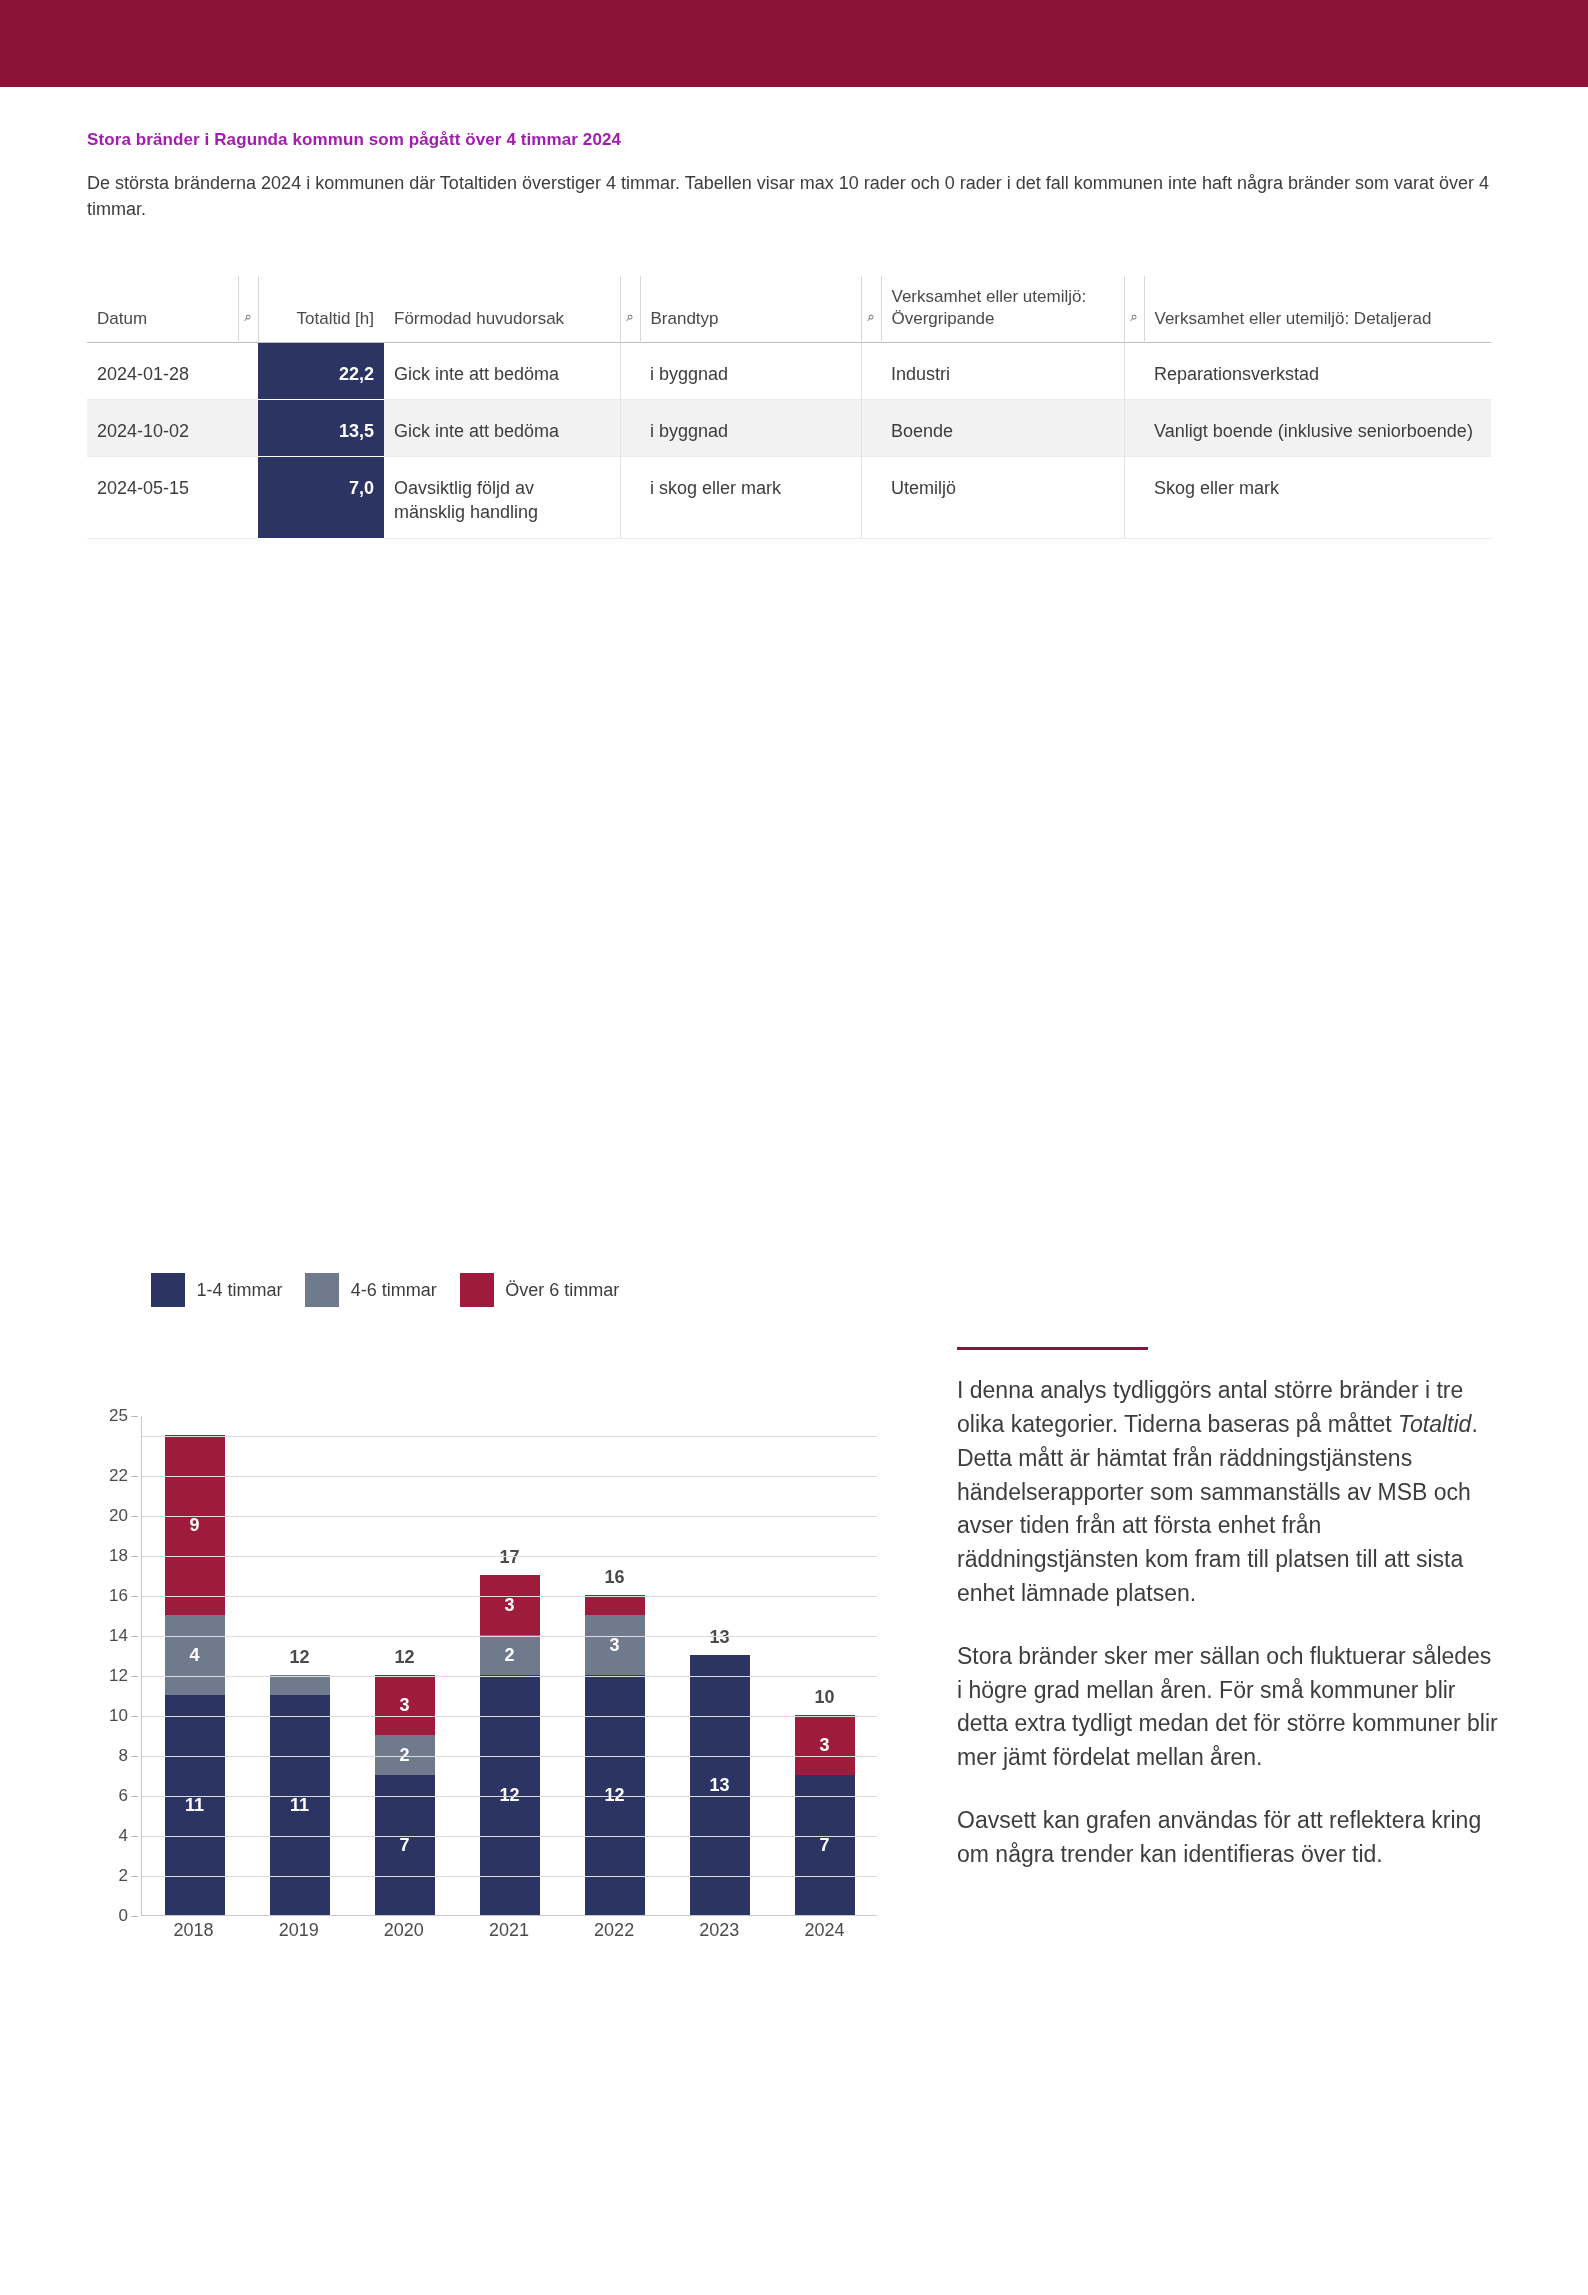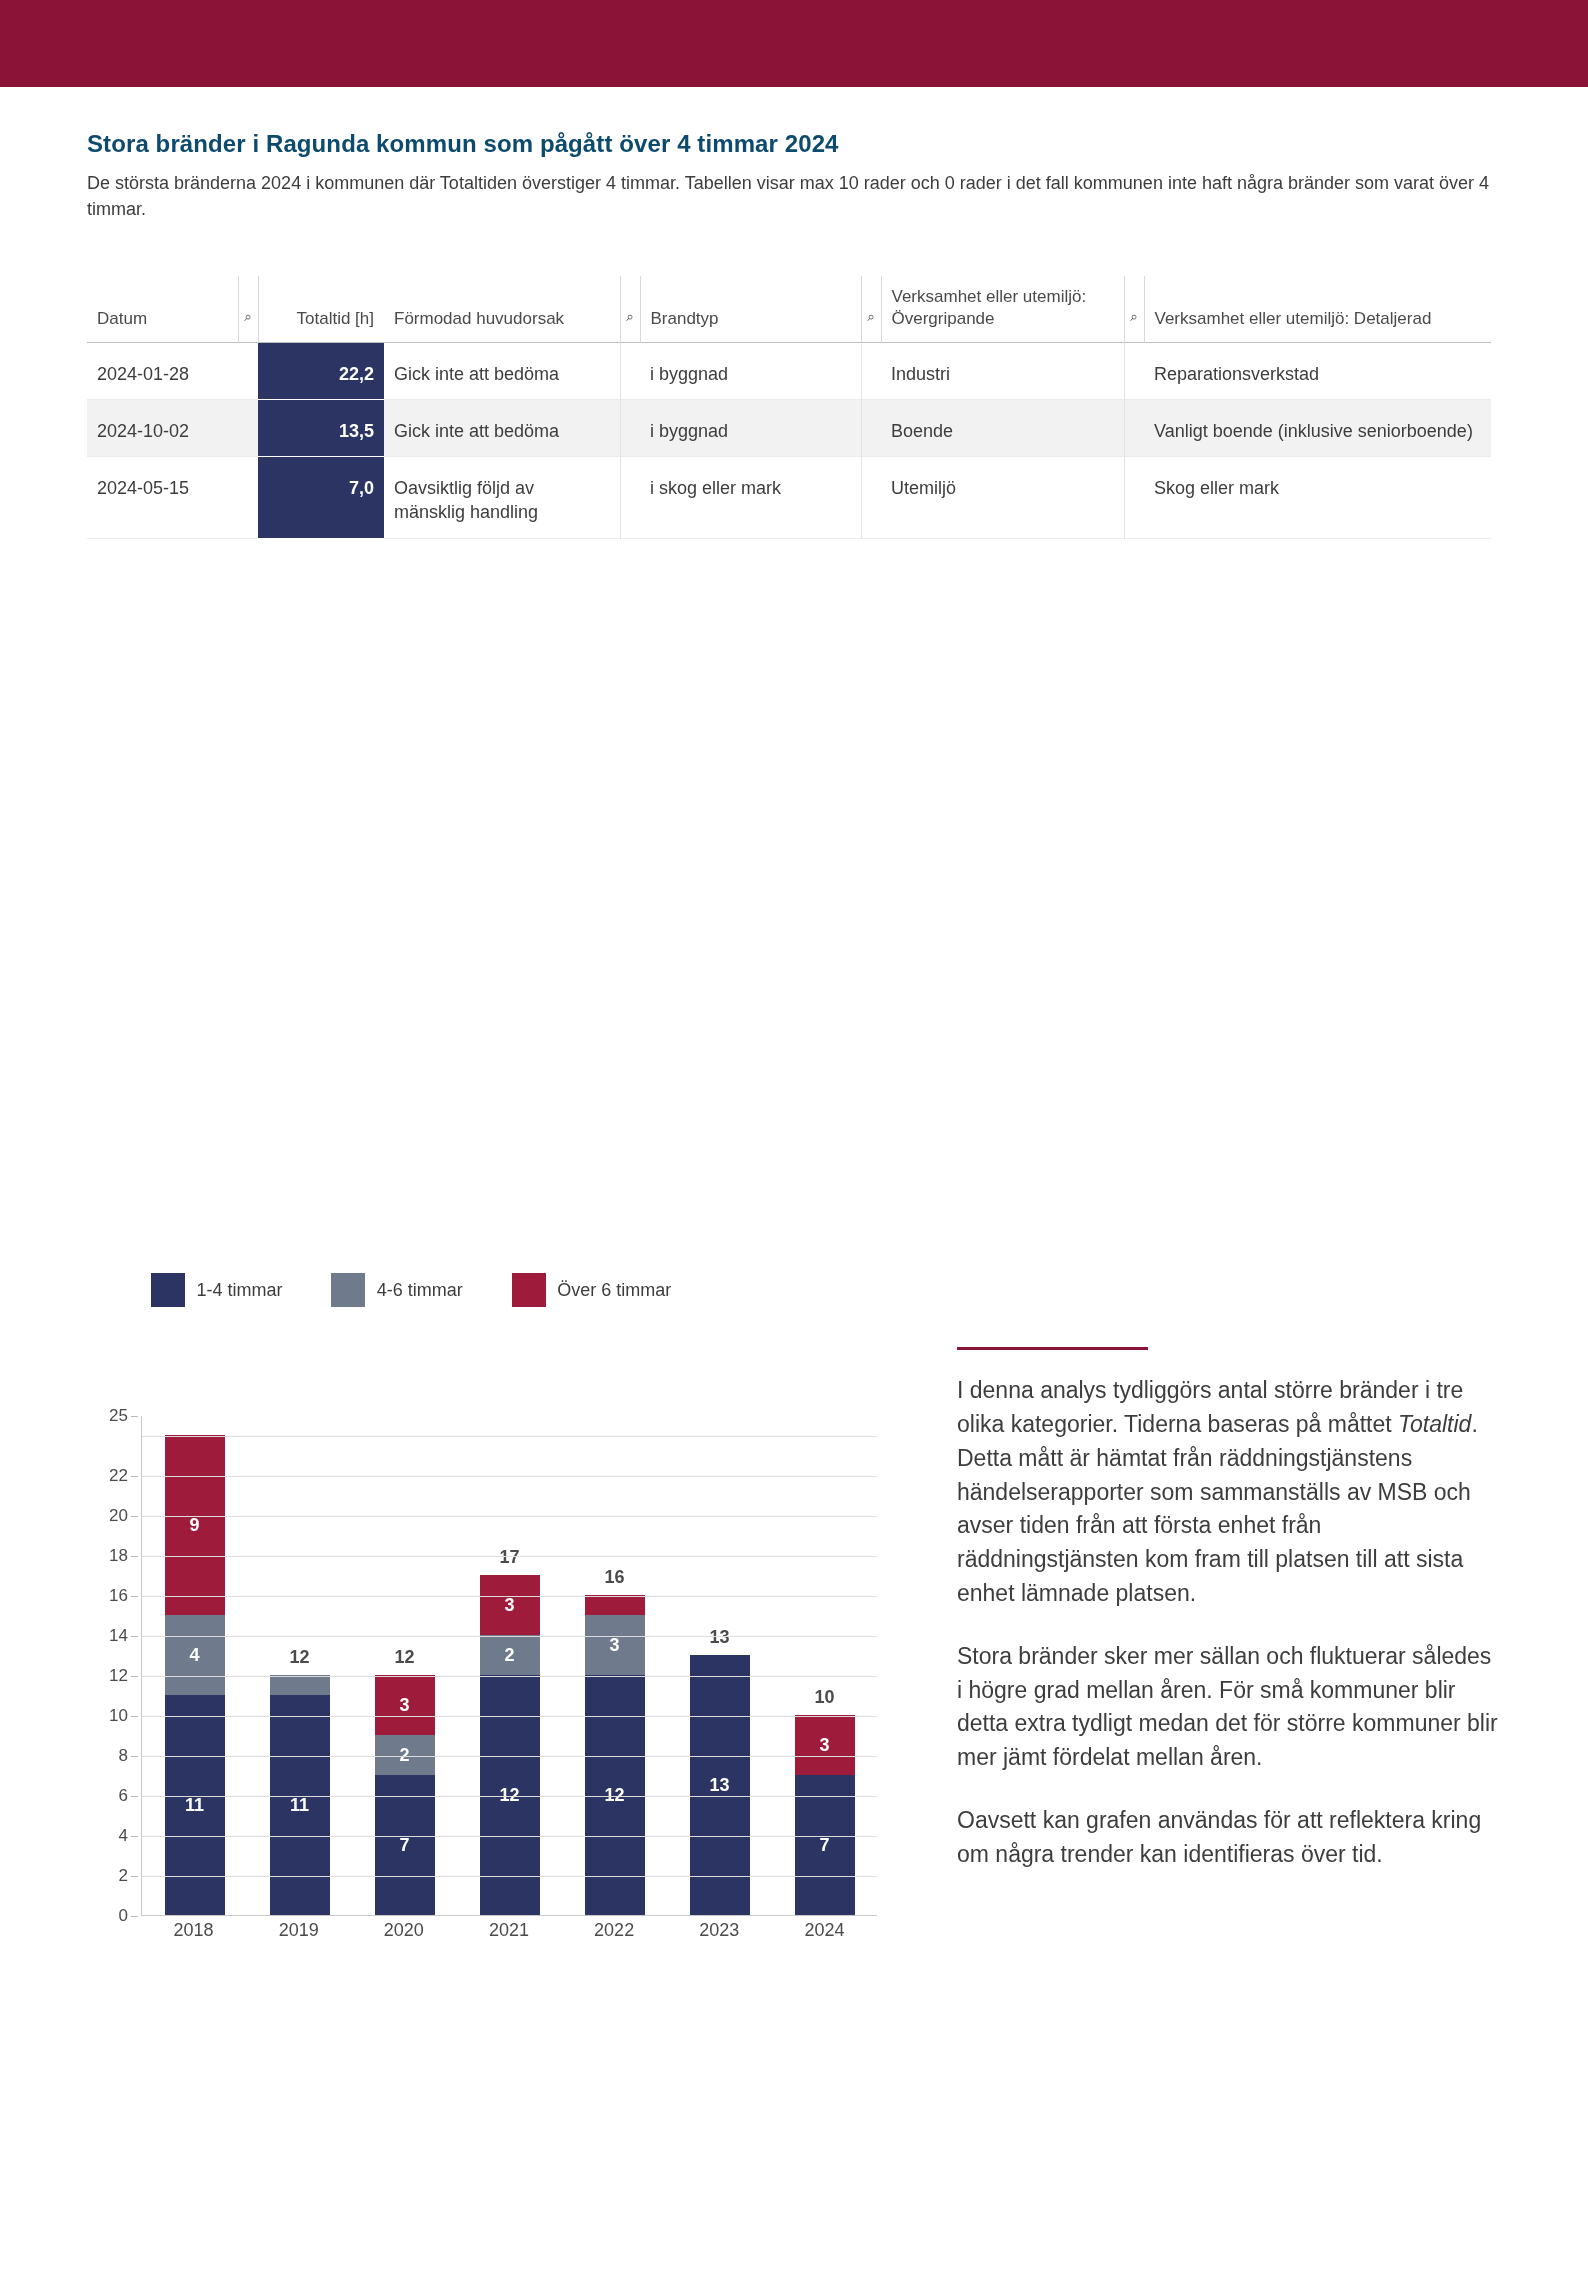--- a/index.html
+++ b/index.html
@@ -20,21 +20,21 @@
     position: absolute; left:0; top:0;
     width: 1588px; height: 87px;
     background: #8B1337;
   }
 
   
   .page { position:absolute; left:0; top:87px; width:1588px; }
 
   .doc-title {
     position:absolute; left:87px; top:43px;
-    font-size: 24px; font-weight: 700; color:#0c4a6e;
+    font-size: 17px; font-weight: 700; color:#a21caf;
     letter-spacing: 0.1px;
   }
   .doc-sub {
     position:absolute; left:87px; top:84px; width:1404px;
     font-size: 18px; line-height: 1.42; color:#3d3d3d;
   }
 
   
   .tbl-wrap { position:absolute; left:87px; top:189px; width:1404px; }
   table.firetable { border-collapse: collapse; width: 1404px; table-layout: fixed; }
@@ -87,21 +87,21 @@
     font-weight: 600;
     border-right: none;
     border-bottom: 1.4px solid #ffffff;
   }
   table.firetable tbody tr.alt { background: #f2f2f2; }
   table.firetable tbody tr { border-bottom: 0.7px solid #ebebeb; }
 
   
   .lower { position:absolute; left:0; top:1115px; width:1588px; }
 
-  .legend { position:absolute; left:151px; top:71px; display:flex; gap:49px; align-items:center; }
+  .legend { position:absolute; left:151px; top:71px; display:flex; gap:23px; align-items:center; }
   .legend .item { display:flex; align-items:center; gap:11.4px; }
   .legend .sw { width: 34px; height: 34px; display:block; }
   .legend .lbl { font-size: 18px; color:#3d3d3d; }
 
   
   .chart { position:absolute; left:87px; top:214px; width:800px; height:557px; }
   .yaxis { position:absolute; left:0; top:0; width:51px; height:500px; }
   .ytick {
     position:absolute; right:10px; transform: translateY(-50%);
     font-size: 17px; color:#4b4b4b; text-align:right; white-space:nowrap;

